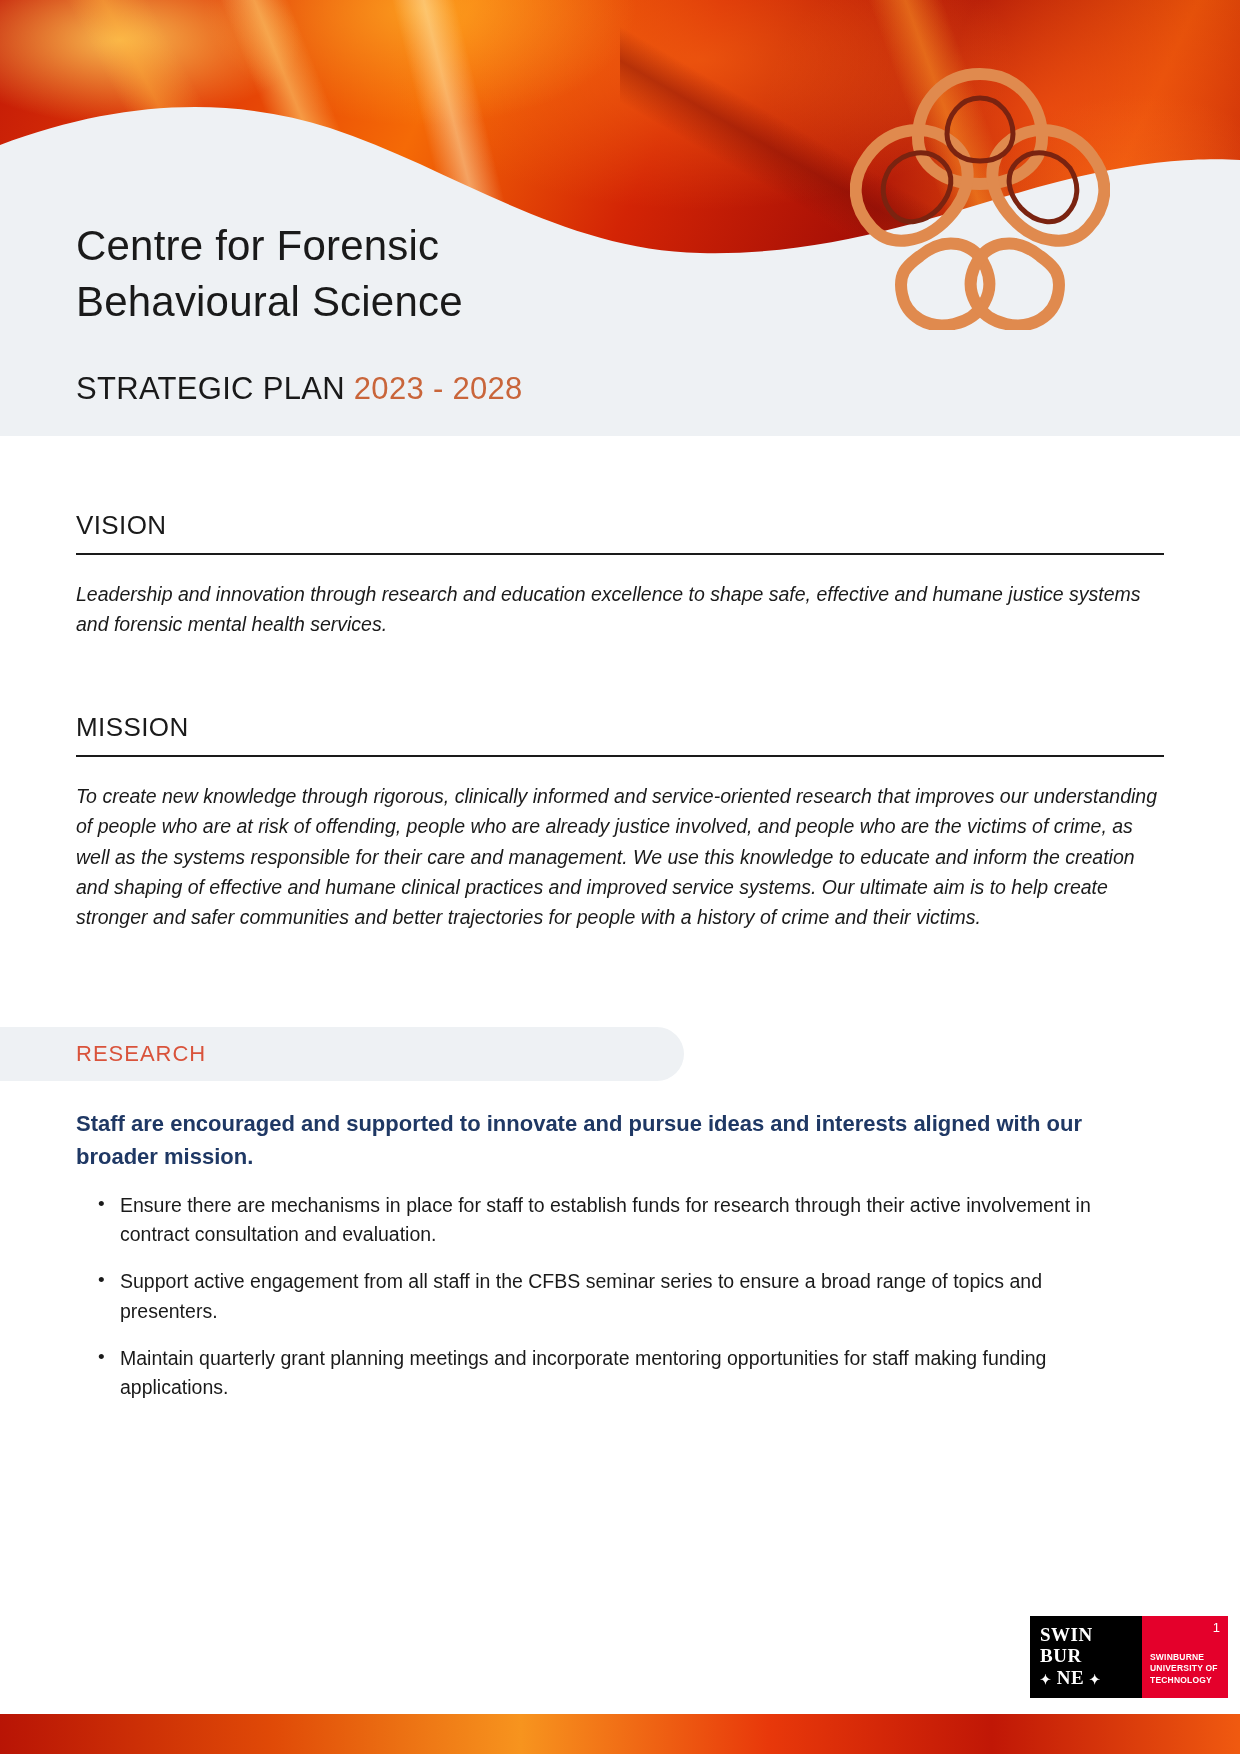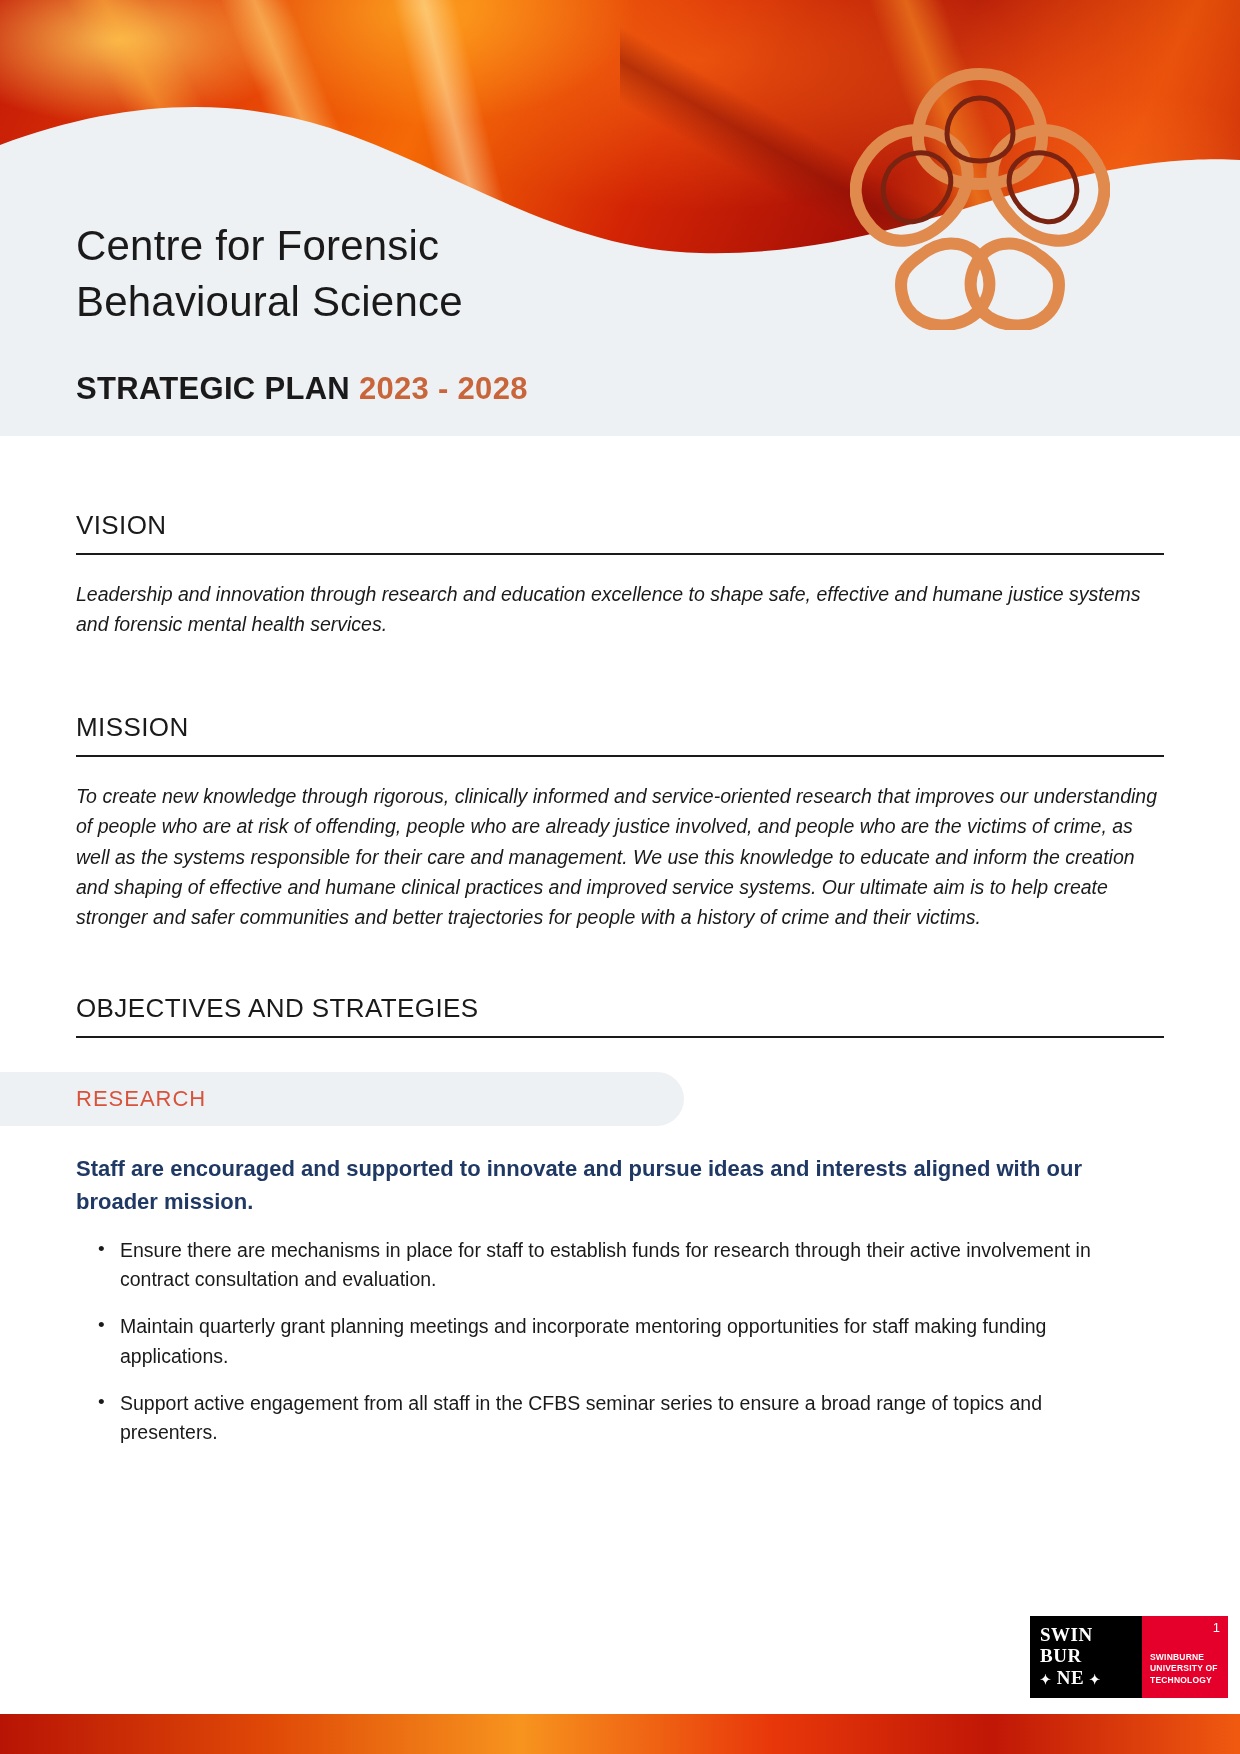--- a/index.html
+++ b/index.html
@@ -79,21 +79,21 @@
     line-height: 1.34;
     color: #1a1a1a;
     font-weight: 400;
     letter-spacing: 0.2px;
     white-space: pre-line;
   }
   .header-sub {
     margin-top: 40px;
     font-size: 31px;
     color: #1a1a1a;
-    font-weight: 700;
+    font-weight: 400;
     letter-spacing: 0.3px;
   }
   .header-sub .years { color: #c9653a; }
 
   
   .content {
     position: absolute;
     top: 510px;
     left: 0;
     width: 1240px;
@@ -265,34 +265,31 @@
 
   <div class="gap-lg"></div>
 
   <div class="sec">
     <h2 class="sec-title">MISSION</h2>
     <p class="body-italic">To create new knowledge through rigorous, clinically informed and service-oriented research that improves our understanding of people who are at risk of offending, people who are already justice involved, and people who are the victims of crime, as well as the systems responsible for their care and management. We use this knowledge to educate and inform the creation and shaping of effective and humane clinical practices and improved service systems. Our ultimate aim is to help create stronger and safer communities and better trajectories for people with a history of crime and their victims.</p>
   </div>
 
   <div class="gap-md"></div>
 
-  <div class="sec">
-    <h2 class="sec-title tight">OBJECTIVES AND STRATEGIES</h2>
-  </div>
 
   <div class="pill">
     <span class="pill-label">RESEARCH</span>
   </div>
 
   <p class="lead">Staff are encouraged and supported to innovate and pursue ideas and interests aligned with our broader mission.</p>
 
   <ul class="bullets">
     <li>Ensure there are mechanisms in place for staff to establish funds for research through their active involvement in contract consultation and evaluation.</li>
+    <li>Support active engagement from all staff in the CFBS seminar series to ensure a broad range of topics and presenters.</li>
     <li>Maintain quarterly grant planning meetings and incorporate mentoring opportunities for staff making funding applications.</li>
-    <li>Support active engagement from all staff in the CFBS seminar series to ensure a broad range of topics and presenters.</li>
   </ul>
 </div>
 
 <div class="footer-logo">
   <div class="fl-left">
     <div class="w">SWIN</div>
     <div class="w">BUR</div>
     <div class="w"><span class="fl-star">✦</span> <span>NE</span> <span class="fl-star">✦</span></div>
   </div>
   <div class="fl-right">

